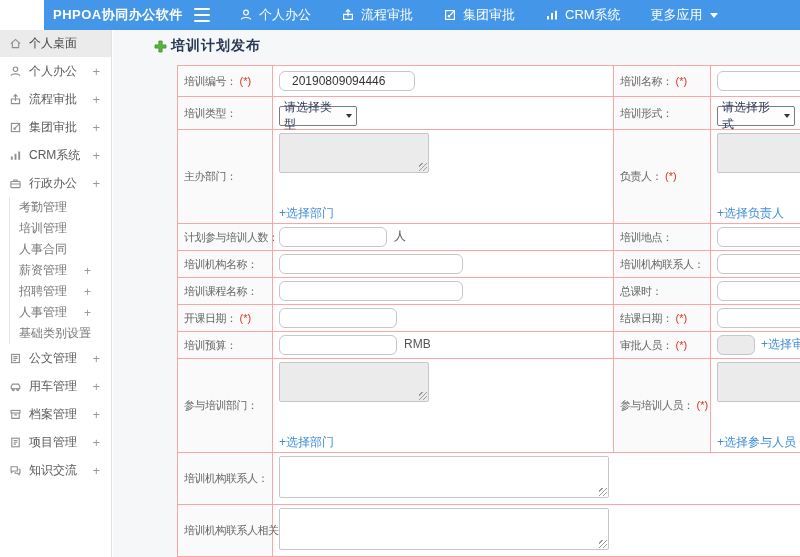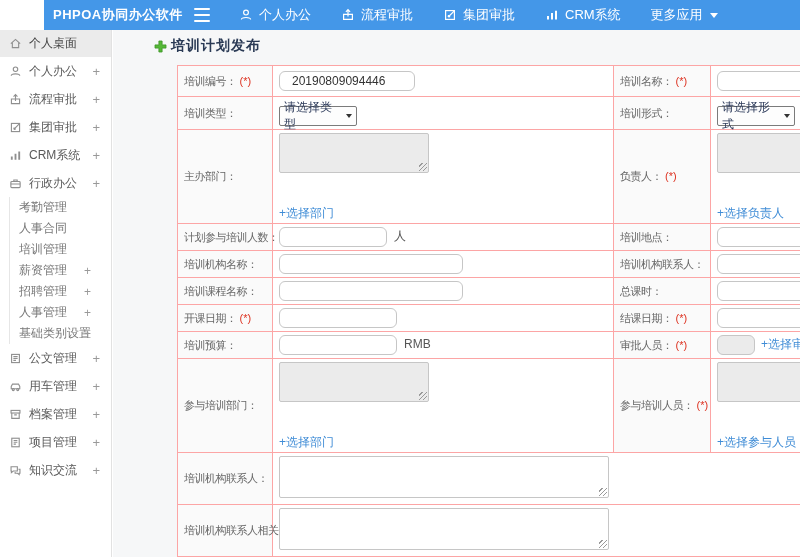--- a/index.html
+++ b/index.html
@@ -160,24 +160,24 @@
           <path d="M5.2 4.8 V3.2 H8.8 V4.8 M2 7.5 H12"></path>
         </svg></span>
       <span>行政办公</span>
       <span class="expand">+</span>
     </div>
     <div class="submenu">
       <div class="ssub">
         <span>考勤管理</span>
       </div>
       <div class="ssub">
+        <span>培训管理</span>
+      </div>
+      <div class="ssub">
         <span>人事合同</span>
-      </div>
-      <div class="ssub">
-        <span>培训管理</span>
       </div>
       <div class="ssub">
         <span>薪资管理</span>
         <span class="expand">+</span>
       </div>
       <div class="ssub">
         <span>招聘管理</span>
         <span class="expand">+</span>
       </div>
       <div class="ssub">

